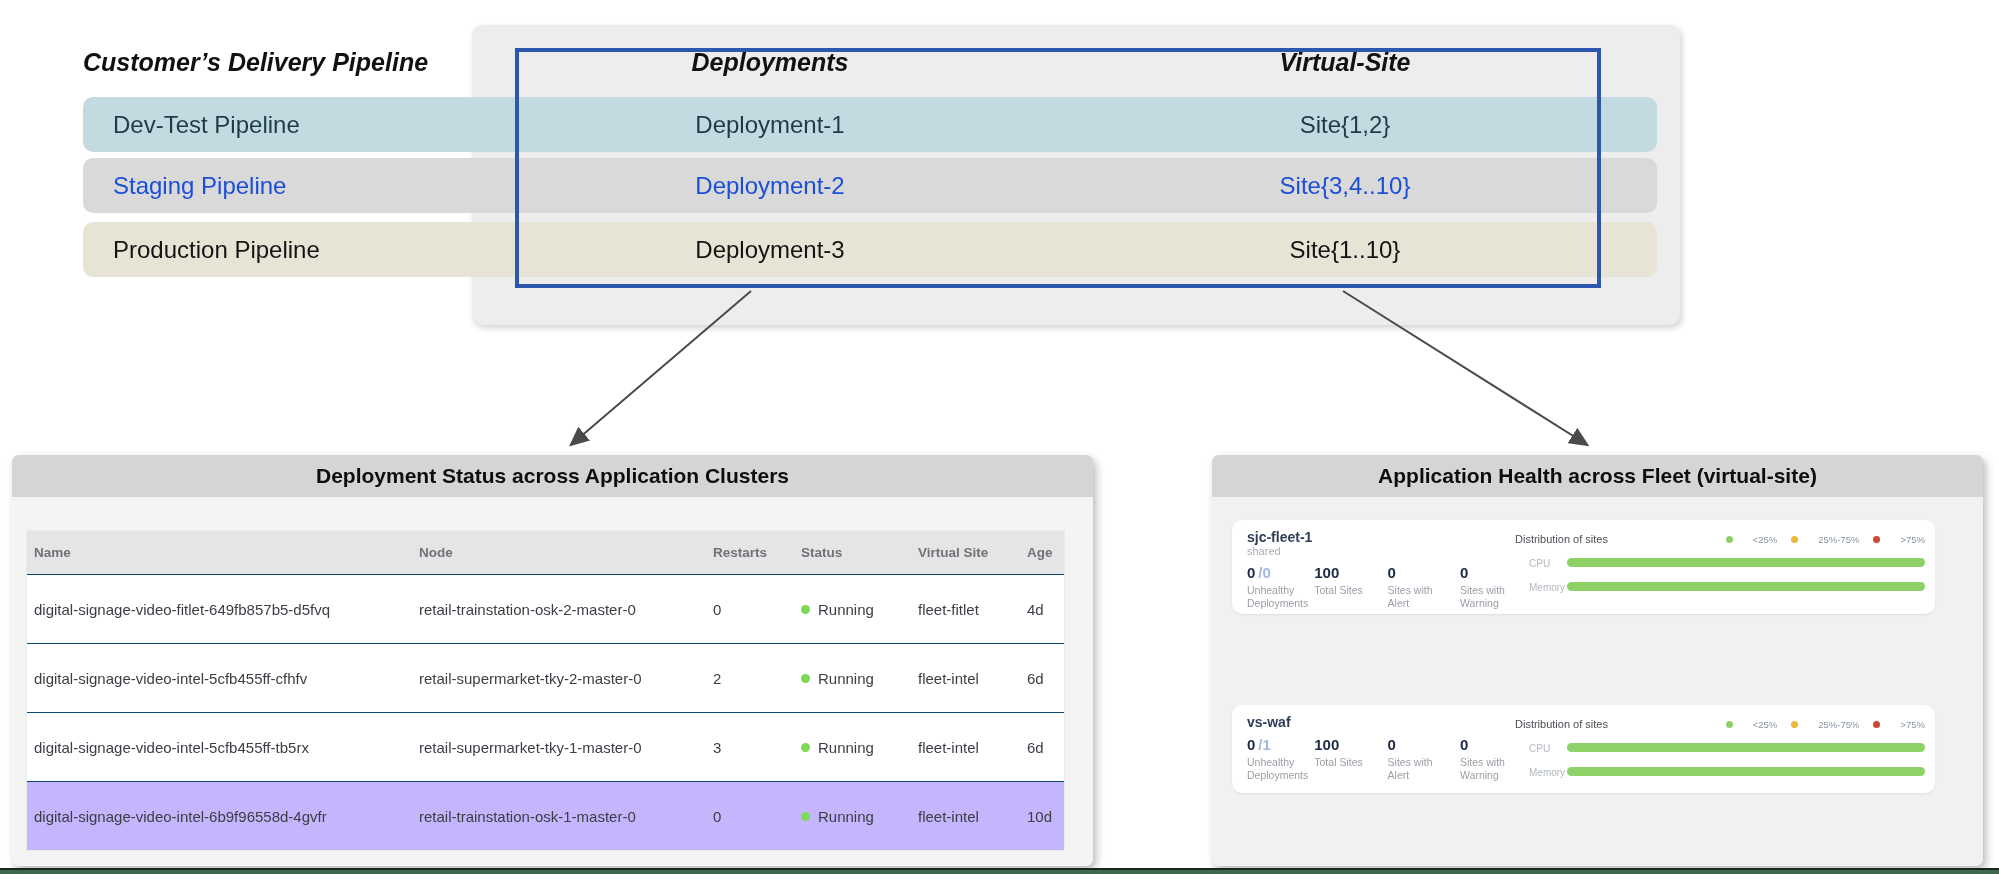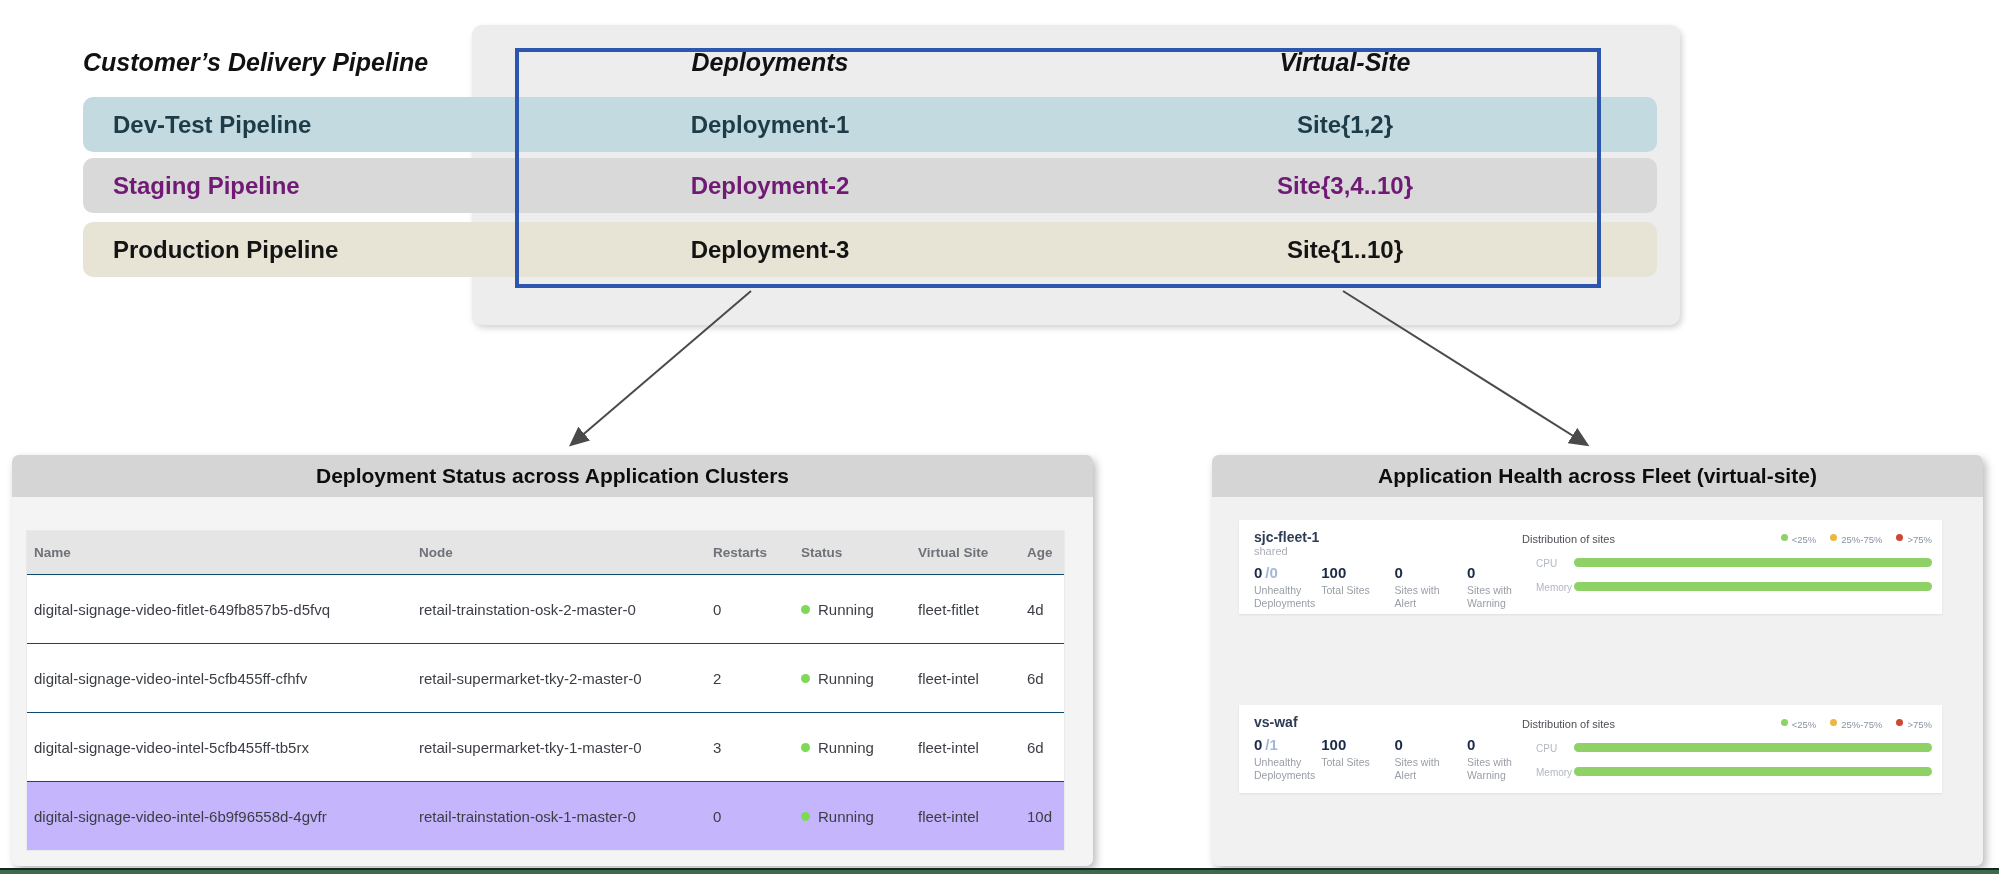--- a/index.html
+++ b/index.html
@@ -10,23 +10,23 @@
   .top-gray-panel{position:absolute;left:472px;top:25px;width:1208px;height:300px;
     background:#ededed;border-radius:10px;box-shadow:2px 3px 6px rgba(0,0,0,.18);}
   .pl-title{position:absolute;left:83px;top:44px;width:420px;height:36px;line-height:36px;
     font-size:25px;font-weight:bold;font-style:italic;color:#111;}
   .col-header{position:absolute;top:44px;height:36px;line-height:36px;width:500px;text-align:center;
     font-size:25px;font-weight:bold;font-style:italic;color:#111;z-index:3;}
   .col-header.dep{left:520px;}
   .col-header.site{left:1095px;text-align:center;}
   .p-row{position:absolute;left:83px;width:1574px;height:55px;border-radius:10px;z-index:1;}
   .p-row-0{top:97px;background:#c3dae1;color:#1e3c48;}
-  .p-row-1{top:158px;background:#d9d9d9;color:#701a75;}
+  .p-row-1{top:158px;background:#d9d9d9;color:#1d4ed8;}
   .p-row-2{top:222px;background:#e8e4d5;color:#141414;}
-  .p-cell{position:absolute;top:0;height:49px;line-height:55px;font-size:24px;font-weight:bold;}
+  .p-cell{position:absolute;top:0;height:49px;line-height:55px;font-size:24px;}
   .p-cell.name{left:30px;}
   .p-cell.dep{left:437px;width:500px;text-align:center;}
   .p-cell.site{left:1012px;width:500px;text-align:center;}
   .blue-box{position:absolute;left:515px;top:48px;width:1086px;height:240px;box-sizing:border-box;
     border:4px solid #2d56ae;z-index:2;background:transparent;}
 
   .arrow-layer{position:absolute;left:0;top:0;width:1999px;height:874px;pointer-events:none;z-index:4;}
 
   
   .panel{position:absolute;top:455px;height:411px;background:#f4f4f5;border-radius:7px;
@@ -41,38 +41,38 @@
   .t-row{display:grid;grid-template-columns:385px 294px 88px 117px 109px 1fr;
     align-items:center;padding-left:7px;}
   .t-head{height:43px;background:#e5e5e5;color:#70727a;font-size:13.5px;font-weight:bold;}
   .t-data{height:68px;background:#fff;border-top:1px solid #0c4a6e;color:#3b3e44;font-size:15px;}
   .t-data.last{background:#c4b5fd;}
   .status-cell{display:flex;align-items:center;gap:8px;}
   .dot{width:9px;height:9px;border-radius:50%;background:#7ed957;flex:0 0 auto;}
 
   
   .panel-right{left:1212px;width:771px;background:#f1f1f2;}
-  .health-card{position:absolute;left:27px;width:703px;background:#fff;border-radius:0;
+  .health-card{position:absolute;left:20px;width:703px;background:#fff;border-radius:10px;
     box-shadow:0 1px 2px rgba(0,0,0,.08);display:flex;box-sizing:border-box;}
   .card-1{top:65px;height:94px;}
   .card-2{top:250px;height:88px;}
   .card-left{width:283px;padding:9px 0 0 15px;box-sizing:border-box;}
   .card-title{font-size:14px;font-weight:bold;color:#2e3b55;line-height:16px;}
   .card-subtitle{font-size:11px;color:#a9aeb6;line-height:13px;}
   .stats-row{display:flex;margin-top:6px;}
   .stat{box-sizing:border-box;padding-right:6px;}
   .stat-0{width:69px;} .stat-1{width:83px;} .stat-2{width:82px;} .stat-3{width:62px;}
   .stat-val{font-size:15px;font-weight:bold;color:#1c2947;line-height:18px;white-space:nowrap;}
   .stat-suffix{color:#a3b7da;margin-left:3px;}
   .stat-label{font-size:10.5px;color:#999ea6;line-height:13px;margin-top:2px;}
   .card-right{flex:1;padding:13px 10px 0 0;box-sizing:border-box;}
   .dist-head{display:flex;align-items:center;}
   .dist-title{font-size:11px;color:#4c4f55;flex:0 0 auto;}
   .legend{margin-left:auto;display:flex;gap:14px;align-items:center;}
-  .legend-item{display:flex;align-items:flex-start;gap:4px;font-size:9.5px;color:#8a93a3;}
+  .legend-item{display:flex;align-items:center;gap:20px;font-size:9.5px;color:#8a93a3;}
   .ldot{width:7px;height:7px;border-radius:50%;}
   .ldot-0{background:#8ed167;} .ldot-1{background:#edb63e;} .ldot-2{background:#cf4632;}
   .bar-row{display:flex;margin-top:13px;margin-left:14px;}
   .bar-label{width:38px;font-size:10px;color:#b3b8bf;flex:0 0 auto;}
   .bar-track{flex:1;height:9px;border-radius:5px;background:#f2f5f0;position:relative;}
   .bar-fill{position:absolute;left:0;top:0;height:9px;border-radius:5px;background:#8ed167;width:100%;}
 
   .bottom-bar{position:absolute;left:0;top:868px;width:1999px;height:6px;
     background:#3f694c;border-top:2px solid #16281c;box-sizing:border-box;}
 </style>

